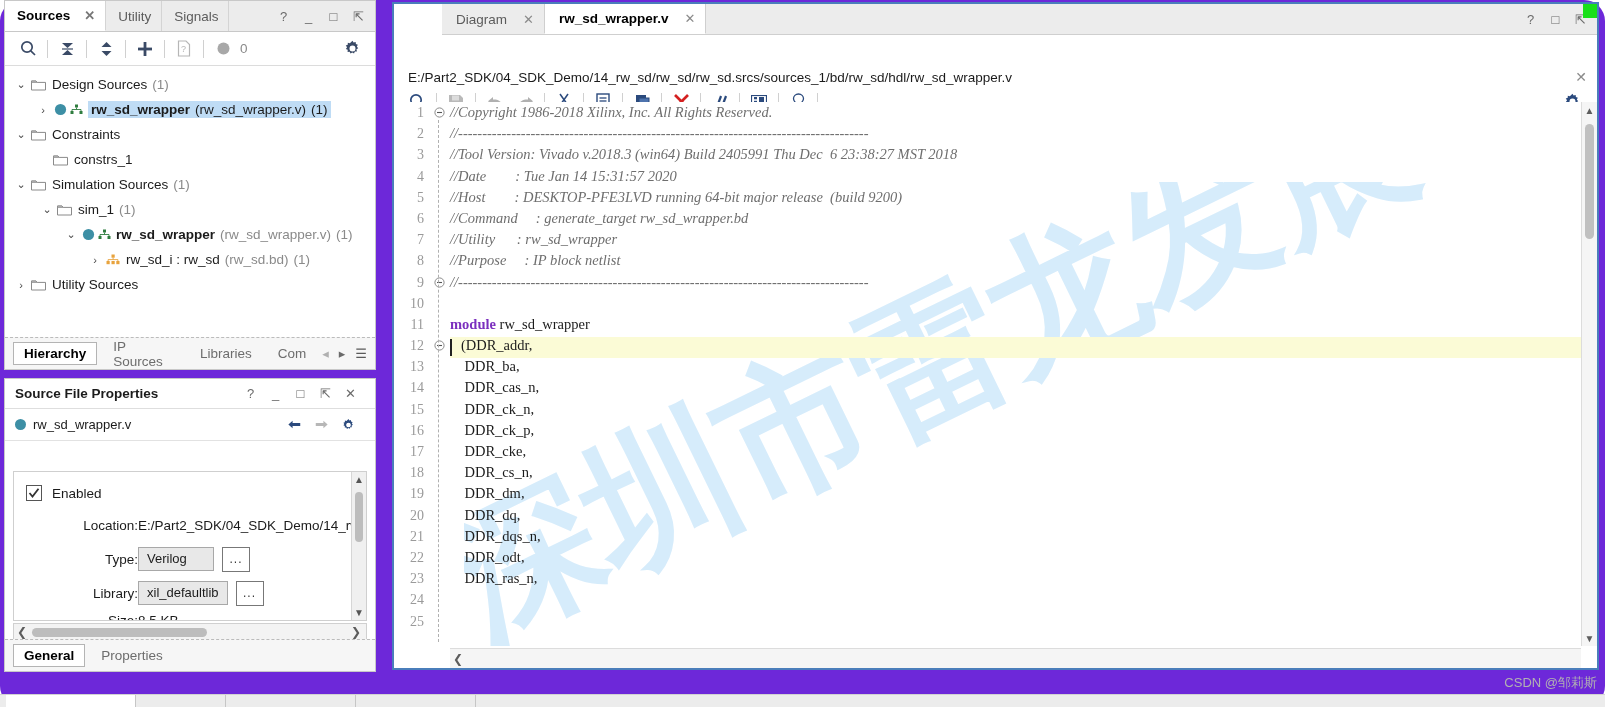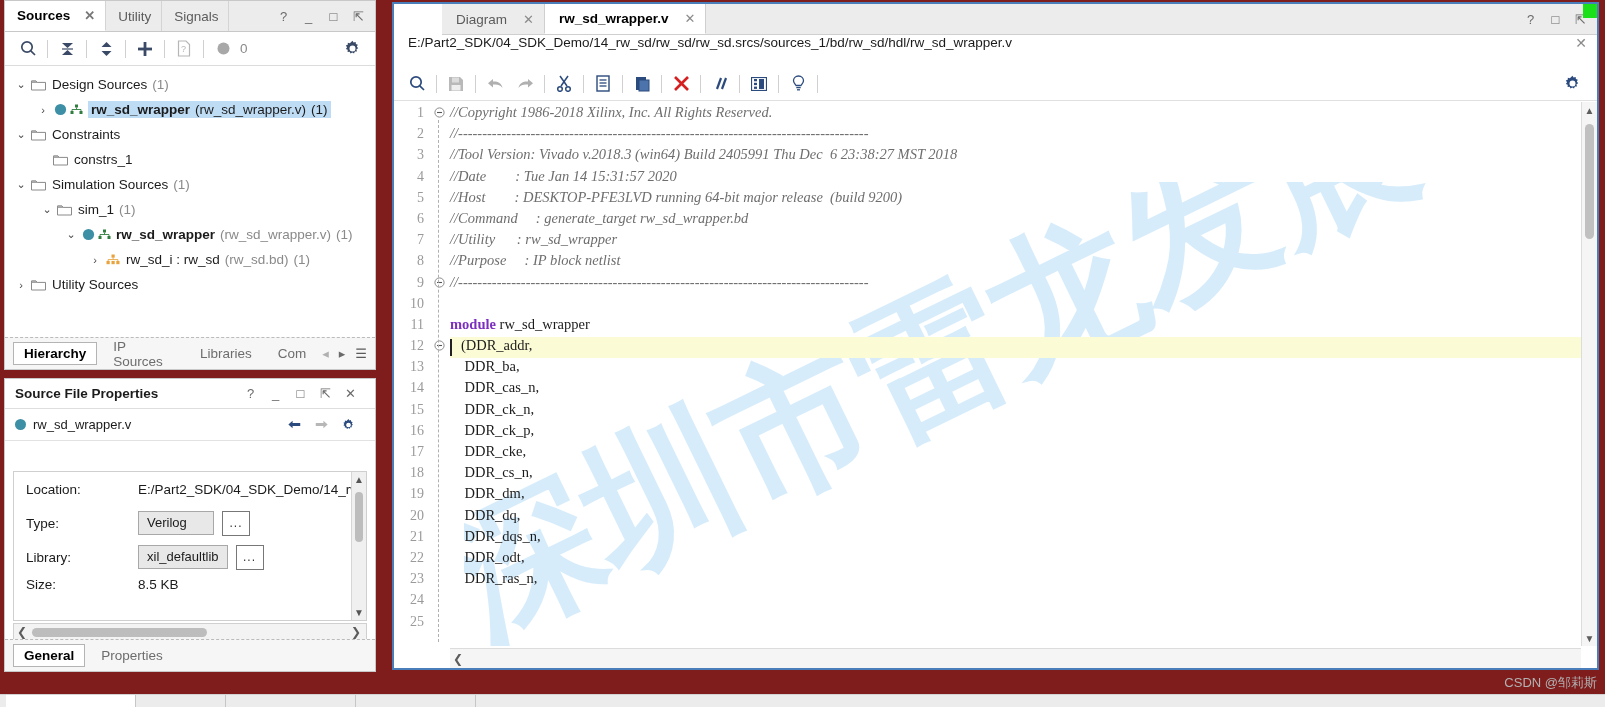--- a/index.html
+++ b/index.html
@@ -5,21 +5,21 @@
   * { box-sizing: border-box; }
   html, body {
     margin: 0; padding: 0;
     width: 1605px; height: 707px;
     background: #ffffff;
     font-family: "Liberation Sans", sans-serif;
     font-size: 13px;
     color: #1b1b1b;
     overflow: hidden;
   }
-  .app { position: relative; width: 1605px; height: 707px; background: #7f1d1d; }
+  .app { position: relative; width: 1605px; height: 707px; background: #6d28d9; border-radius: 21px; }
 
   
   .left-pane { position: absolute; left: 0; top: 0; width: 380px; height: 672px; }
 
   .panel { position: absolute; left: 4px; background: #ffffff; }
 
   
   .sources-panel { top: 0; width: 372px; height: 370px; border: 1px solid #c8c8c8; background:#fff;}
   .tabstrip { height: 31px; background: #ececec; display: flex; align-items: stretch; border-bottom: 1px solid #c8c8c8; position: relative;}
   .tab { display: flex; align-items: center; padding: 0 10px 0 12px; font-size: 13.5px; color:#5b5b5b; border-right:1px solid #d4d4d4; }
@@ -45,38 +45,38 @@
   .btab-nav { margin-left:auto; display:flex; align-items:center; gap:10px; padding-right:8px; color:#8a8a8a;}
 
   
   .sfp-panel { top:378px; width:372px; height:294px; border:1px solid #c8c8c8; background:#fff;}
   .sfp-head { height:30px; display:flex; align-items:center; padding:0 8px 0 10px; border-bottom:1px solid #dedede;}
   .sfp-title { font-weight:bold; font-size:13.5px; }
   .sfp-row2 { height:32px; display:flex; align-items:center; padding:0 10px 0 10px; border-bottom:1px solid #e2e2e2;}
   .dotv { width:11px; height:11px; border-radius:50%; background:#3d8fa5; display:inline-block; margin-right:7px;}
   .sfp-body { position:absolute; left:8px; right:8px; top:92px; height:150px; border:1px solid #cfcfcf; background:#fff; overflow:hidden;}
   .prow { display:flex; align-items:center; height:34px; padding-left:12px; font-size:13.5px;}
-  .plabel { width:112px; color:#1b1b1b;}
+  .plabel { width:112px; color:#1b1b1b;text-align:right;}
   .pfield { background:#e8e8e8; border:1px solid #a8a8a8; height:24px; line-height:22px; padding:0 8px; font-size:13px; min-width:76px;}
   .pdots { width:28px; height:25px; border:1px solid #777; background:#fff; display:inline-flex; align-items:center; justify-content:center; margin-left:8px; letter-spacing:1px; color:#333; font-size:12px;}
   .chk { width:16px; height:16px; border:1px solid #555; background:#fff; display:inline-flex; align-items:center; justify-content:center; margin-right:10px;}
   .chk svg { width:12px; height:12px;}
   .vscroll { position:absolute; right:0; top:0; width:15px; bottom:0; background:#f0f0f0; border-left:1px solid #d6d6d6;}
   .vthumb { position:absolute; left:3px; right:3px; top:20px; height:50px; background:#bdbdbd; border-radius:5px;}
   .hscroll-strip { position:absolute; left:8px; right:8px; top:244px; height:18px; background:#f3f3f3; border:1px solid #d0d0d0; display:flex; align-items:center;}
   .hthumb { position:absolute; left:18px; width:175px; top:4px; height:9px; background:#bdbdbd; border-radius:5px;}
   .arrow-sm { color:#5c5c5c; font-size:12px; width:16px; text-align:center;}
 
   
   .editor-pane { position:absolute; left:392px; top:2px; width:1207px; height:668px; border:2px solid #4a7ebb; background:#fff;}
   .ed-tabstrip { height:31px; background:#ececec; display:flex; align-items:stretch; border-bottom:1px solid #cfcfcf; position:relative;margin-left:48px;}
   .ed-tab { display:flex; align-items:center; padding:0 10px 0 14px; font-size:13.5px; color:#5b5b5b; }
   .ed-tab.active { background:#fff; color:#000; font-weight:bold; border-left:1px solid #cfcfcf; border-right:1px solid #cfcfcf; border-bottom:1px solid #fff;}
   .ed-tab .tab-x { margin-left:16px; font-size:13px; color:#8a8a8a; font-weight:normal;}
-  .ed-path { height:32px; display:flex; align-items:flex-start; padding:0 10px 0 14px; font-size:13.5px; color:#1b1b1b; background:#fff;}
+  .ed-path { height:32px; display:flex; align-items:flex-end; padding:0 10px 0 14px; font-size:13.5px; color:#1b1b1b; background:#fff;margin-top:18px;}
   .ed-path .pclose { margin-left:auto; color:#8a8a8a; font-size:14px;}
   .ed-toolrow { height:34px; display:flex; align-items:center; padding:0 8px; background:#fff; border-bottom:1px solid #e0e0e0;}
   .ed-gear { margin-left:auto; padding-right:4px;}
 
   .code-area { position:absolute; left:0; right:0; top:98px; bottom:22px; background:#fff; overflow:hidden;}
   .gutter-num { position:absolute; left:0; top:0; width:36px; bottom:0; text-align:right; color:#9a9a9a; font-family:"Liberation Serif", serif; font-size:14px;}
   .fold-col { position:absolute; left:36px; top:0; width:18px; bottom:0;}
   .fold-line { position:absolute; left:44px; top:18px; bottom:4px; width:0; border-left:1px dashed #b0b0b0;}
   .code-lines { position:absolute; left:56px; top:0; right:34px; bottom:0;}
   .cl { height:21.2px; line-height:21.2px; font-family:"Liberation Serif", serif; font-size:14.5px; white-space:pre; color:#1b1b1b; position:relative;}
@@ -357,20 +357,28 @@
           <span>
             <svg width="16" height="16" viewBox="0 0 20 20">
                 <path d="M10 6.5a3.5 3.5 0 1 0 0 7 3.5 3.5 0 0 0 0-7z M10 0.8l1.3 2.1 2.4-.6 .3 2.4 2.3 .9-1.2 2.1 1.6 1.9-2 1.4 .5 2.4-2.5 .2-.9 2.3-2.1-1.3-2 1.4-1.1-2.2-2.4 .2 .2-2.5-2.2-1 1.4-2-1.5-1.9 2.3-.9 .1-2.5 2.4 .5z" fill="#2b4a7d"></path>
                 <circle cx="10" cy="10" r="3" fill="#ffffff"></circle>
               </svg>
           </span>
         </div>
       </div>
 
       <div class="sfp-body">
+        <div class="prow" style="height:30px;margin-top:6px;">
+          <span class="chk">
+            <svg viewBox="0 0 12 12">
+                <path d="M1.5,6 L4.5,9.5 L10.5,1.8" fill="none" stroke="#333" stroke-width="1.8"></path>
+              </svg>
+          </span>
+          <span>Enabled</span>
+        </div>
         <div class="prow">
           <span class="plabel">Location:</span>
           <span style="white-space:nowrap;">E:/Part2_SDK/04_SDK_Demo/14_rw</span>
         </div>
         <div class="prow">
           <span class="plabel">Type:</span>
           <span class="pfield">Verilog</span>
           <span class="pdots">...</span>
         </div>
         <div class="prow">

